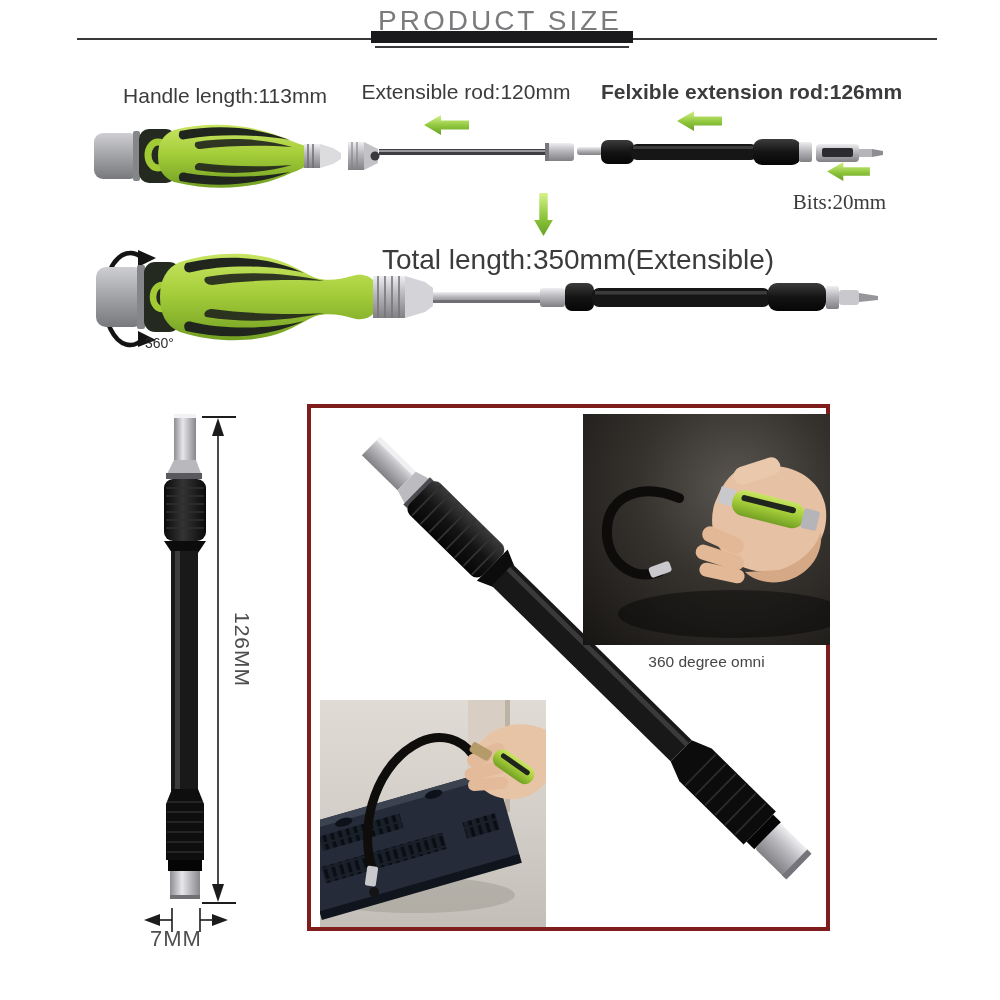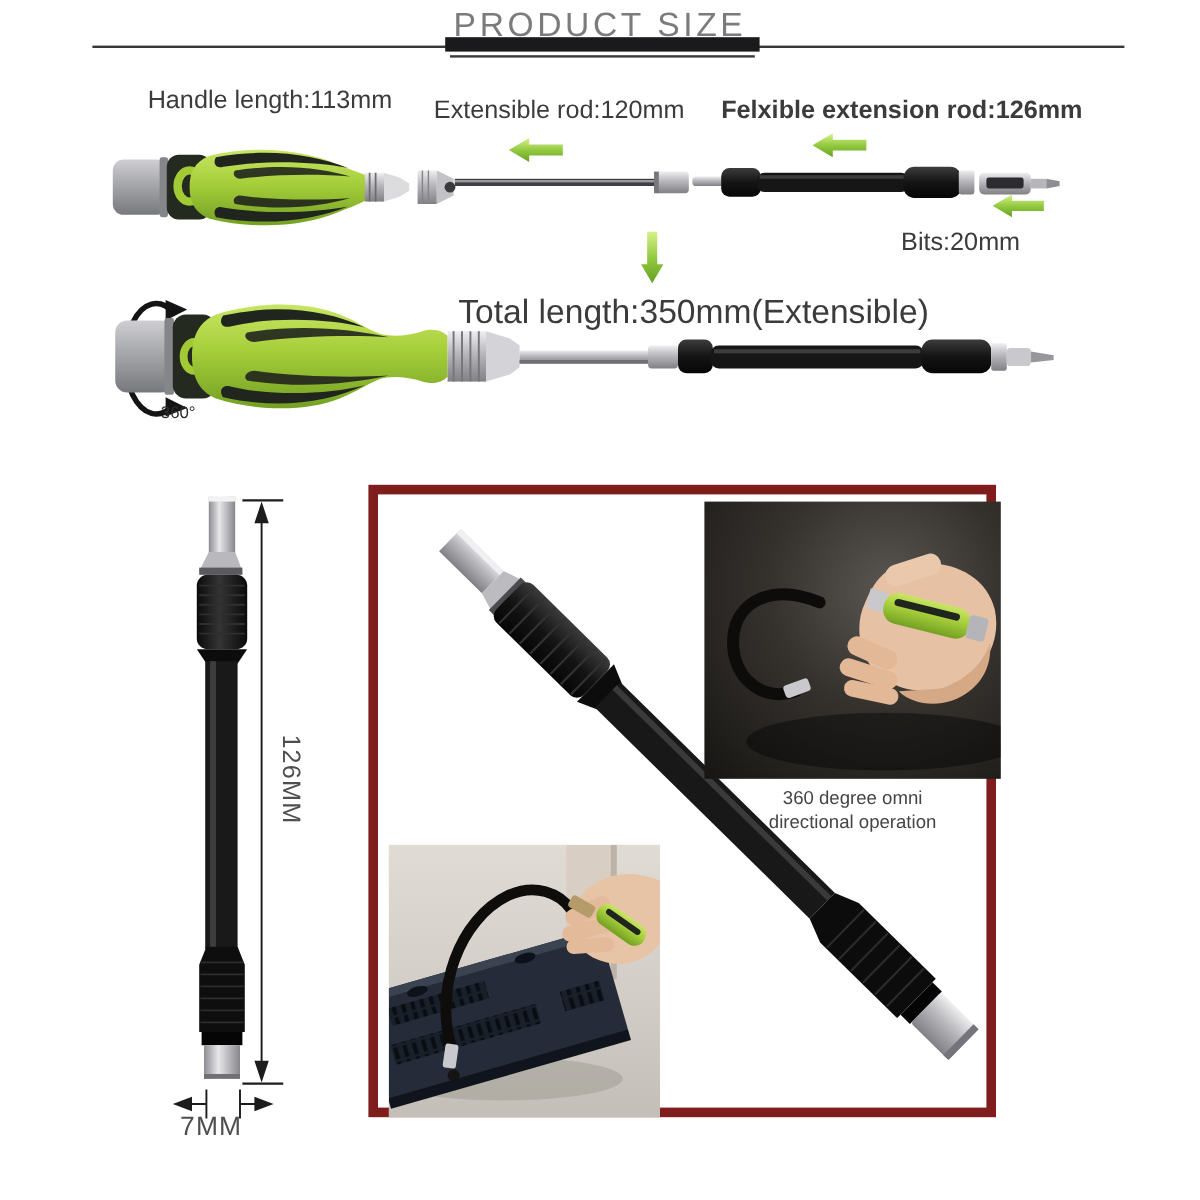--- a/index.html
+++ b/index.html
@@ -9,21 +9,21 @@
   .title{position:absolute;top:5px;left:0;width:1000px;text-align:center;
          font-size:28px;letter-spacing:3px;color:#7b7b7e;font-weight:400;}
   .hline{position:absolute;left:77px;top:38px;width:860px;height:2px;background:#38383b;}
   .hbar{position:absolute;left:371px;top:31px;width:262px;height:12px;background:#1a1a1c;}
   .hbar2{position:absolute;left:375px;top:46px;width:254px;height:2px;background:#3a3a3d;}
   .lbl{position:absolute;color:#3b3b3d;font-size:21px;text-align:center;white-space:nowrap;}
   .lbl-small{position:absolute;color:#2e2e30;font-size:14px;white-space:nowrap;}
   .measure-text{position:absolute;color:#4e4e50;font-size:21px;letter-spacing:1px;white-space:nowrap;}
   .rot90{transform:rotate(90deg);transform-origin:0 0;}
   .panel{position:absolute;left:307px;top:404px;width:523px;height:527px;
-         border:8px solid #7f1d1d;background:#fff;box-sizing:border-box;padding-left:16px;}
+         border:4px solid #7f1d1d;background:#fff;box-sizing:border-box;padding-left:16px;}
   .dark-inset{position:absolute;left:272px;top:6px;width:247px;height:231px;
          background:radial-gradient(circle at 62% 32%, #5a5752 0%, #35322e 45%, #171513 100%);overflow:hidden;}
   .laptop-inset{position:absolute;left:9px;top:292px;width:226px;height:227px;
          background:linear-gradient(180deg,#e0dbd4 0%, #d2cec7 55%, #c3bfb8 100%);overflow:hidden;}
   .caption{position:absolute;left:272px;top:244px;width:247px;text-align:center;
          color:#454547;font-size:15.5px;line-height:20px;}
   svg{display:block;}
 </style>
 </head>
 <body>
@@ -72,21 +72,21 @@
           <rect x="1.5" y="1" width="3.5" height="10" fill="#090d14"></rect>
       </pattern>
     </defs>
   </svg>
 
   <div class="title">PRODUCT SIZE</div>
   <div class="hline"></div>
   <div class="hbar"></div>
   <div class="hbar2"></div>
 
-  <div class="lbl" style="left:112px;top:72px;width:226px;">Handle length:113mm</div>
+  <div class="lbl" style="left:112px;top:84px;width:226px;">Handle length:113mm</div>
   <div class="lbl" style="left:356px;top:80px;width:220px;">Extensible rod:120mm</div>
   <div class="lbl" style="left:601px;top:80px;width:290px;font-weight:bold;">Felxible extension rod:126mm</div>
 
   <svg class="abs" style="left:92px;top:120px;" width="288" height="74" viewBox="0 0 288 74">
     <rect x="2" y="13" width="45" height="46" rx="9" fill="url(#gCapV)"></rect>
     <rect x="41" y="11" width="7" height="50" rx="2" fill="#85868a"></rect>
     <rect x="47" y="9" width="37" height="54" rx="10" fill="#242a20"></rect>
     <ellipse cx="66" cy="35" rx="10" ry="13" fill="none" stroke="#a2ca35" stroke-width="7"></ellipse>
     <path d="M82,10 C122,0 162,6 187,16 C202,22 210,25 214,26 L214,46 C210,49 202,52 187,58 C162,68 122,72 82,62 C70,57 66,48 66,36 C66,24 70,15 82,10 Z" fill="url(#gGreen)"></path>
     <path d="M88,11 C132,3 170,9 198,20 C172,15 130,13 94,19 C88,21 85,16 88,11 Z" fill="#20251d"></path>
@@ -129,21 +129,21 @@
 
   <svg class="abs" style="left:424px;top:115px;" width="46" height="20" viewBox="0 0 46 20">
     <polygon points="0,10 17,0 17,5.5 45,5.5 45,14.5 17,14.5 17,20" fill="url(#gArrow)"></polygon>
   </svg>
   <svg class="abs" style="left:677px;top:111px;" width="46" height="20" viewBox="0 0 46 20">
     <polygon points="0,10 17,0 17,5.5 45,5.5 45,14.5 17,14.5 17,20" fill="url(#gArrow)"></polygon>
   </svg>
   <svg class="abs" style="left:827px;top:162px;" width="44" height="19" viewBox="0 0 46 20">
     <polygon points="0,10 17,0 17,5.5 45,5.5 45,14.5 17,14.5 17,20" fill="url(#gArrow)"></polygon>
   </svg>
-  <div class="lbl" style="left:743px;top:190px;width:115px;">Bits:20mm</div>
+  <div class="lbl" style="left:782px;top:190px;width:115px;font-family:Liberation Serif, serif;">Bits:20mm</div>
 
   <svg class="abs" style="left:533px;top:193px;" width="21" height="43" viewBox="0 0 20 46">
     <polygon points="10,46 0,29 5.5,29 5.5,0 14.5,0 14.5,29 20,29" fill="url(#gArrow)"></polygon>
   </svg>
 
   <div class="lbl" style="left:368px;top:244px;width:420px;font-size:28px;">Total length:350mm(Extensible)</div>
 
   <svg class="abs" style="left:56px;top:250px;" width="840" height="105" viewBox="0 0 840 105">
     <path d="M 88,10 A 26 46 0 1 0 88,88" fill="none" stroke="#141414" stroke-width="4.5" stroke-linecap="round"></path>
     <polygon points="82,0 100,8 82,17" fill="#141414"></polygon>
@@ -167,21 +167,21 @@
     <rect x="377" y="50" width="108" height="3" fill="#6f6f74"></rect>
     <rect x="484" y="38" width="25" height="19" rx="3" fill="url(#gSilverV)"></rect>
     <rect x="509" y="33" width="29" height="28" rx="7" fill="url(#gBlackV)"></rect>
     <rect x="536" y="38" width="178" height="19" rx="7" fill="#161616"></rect>
     <rect x="539" y="41" width="172" height="3.5" fill="#3c3c3c"></rect>
     <rect x="712" y="33" width="58" height="28" rx="9" fill="url(#gBlackV)"></rect>
     <rect x="770" y="36" width="13" height="23" rx="2" fill="url(#gSilverV)"></rect>
     <rect x="783" y="40" width="20" height="15" rx="3" fill="#c9c9cd"></rect>
     <polygon points="803,43 822,46 822,50 803,52" fill="#96969b"></polygon>
   </svg>
-  <div class="lbl-small" style="left:134px;top:335px;">360°</div>
+  <div class="lbl-small" style="left:145px;top:335px;">360°</div>
 
   <svg class="abs" style="left:152px;top:410px;" width="60" height="500" viewBox="0 0 60 500">
     <rect x="22" y="4" width="22" height="46" fill="url(#gSilverH)"></rect>
     <rect x="22" y="4" width="22" height="4" fill="#f2f2f4"></rect>
     <polygon points="22,50 44,50 50,66 14,66" fill="#b9b9bd"></polygon>
     <rect x="14" y="63" width="36" height="6" fill="#5a5a5e"></rect>
     <rect x="12" y="69" width="42" height="62" rx="9" fill="url(#gBlackH)"></rect>
     <g stroke="#2f2f2f" stroke-width="1.6">
       <line x1="14" y1="78" x2="52" y2="78"></line>
         <line x1="14" y1="86" x2="52" y2="86"></line>
@@ -280,21 +280,20 @@
           <rect x="134" y="82" width="15" height="17" fill="#c9c9cd"></rect>
           <rect x="148" y="80" width="74" height="26" rx="12" fill="url(#gGreen)"></rect>
           <rect x="156" y="85" width="56" height="6" rx="3" fill="#20251d"></rect>
           <rect x="220" y="83" width="16" height="20" rx="3" fill="#b4b4b9"></rect>
         </g>
       </svg>
     </div>
 
     <div class="caption">
       <div>360 degree omni</div>
-      <div>directional operation</div>
     </div>
 
     <div class="laptop-inset">
       <svg width="226" height="227" viewBox="0 0 226 227">
         <rect x="148" y="0" width="40" height="112" fill="#d9cec3"></rect>
         <rect x="185" y="0" width="5" height="112" fill="#bdb2a6"></rect>
         <ellipse cx="95" cy="195" rx="100" ry="18" fill="#9a968f" opacity="0.45"></ellipse>
         <g transform="rotate(-16 90 150)">
           <rect x="-14" y="96" width="208" height="96" rx="10" fill="#252b38"></rect>
           <rect x="-14" y="96" width="208" height="7" fill="#3b4250"></rect>

